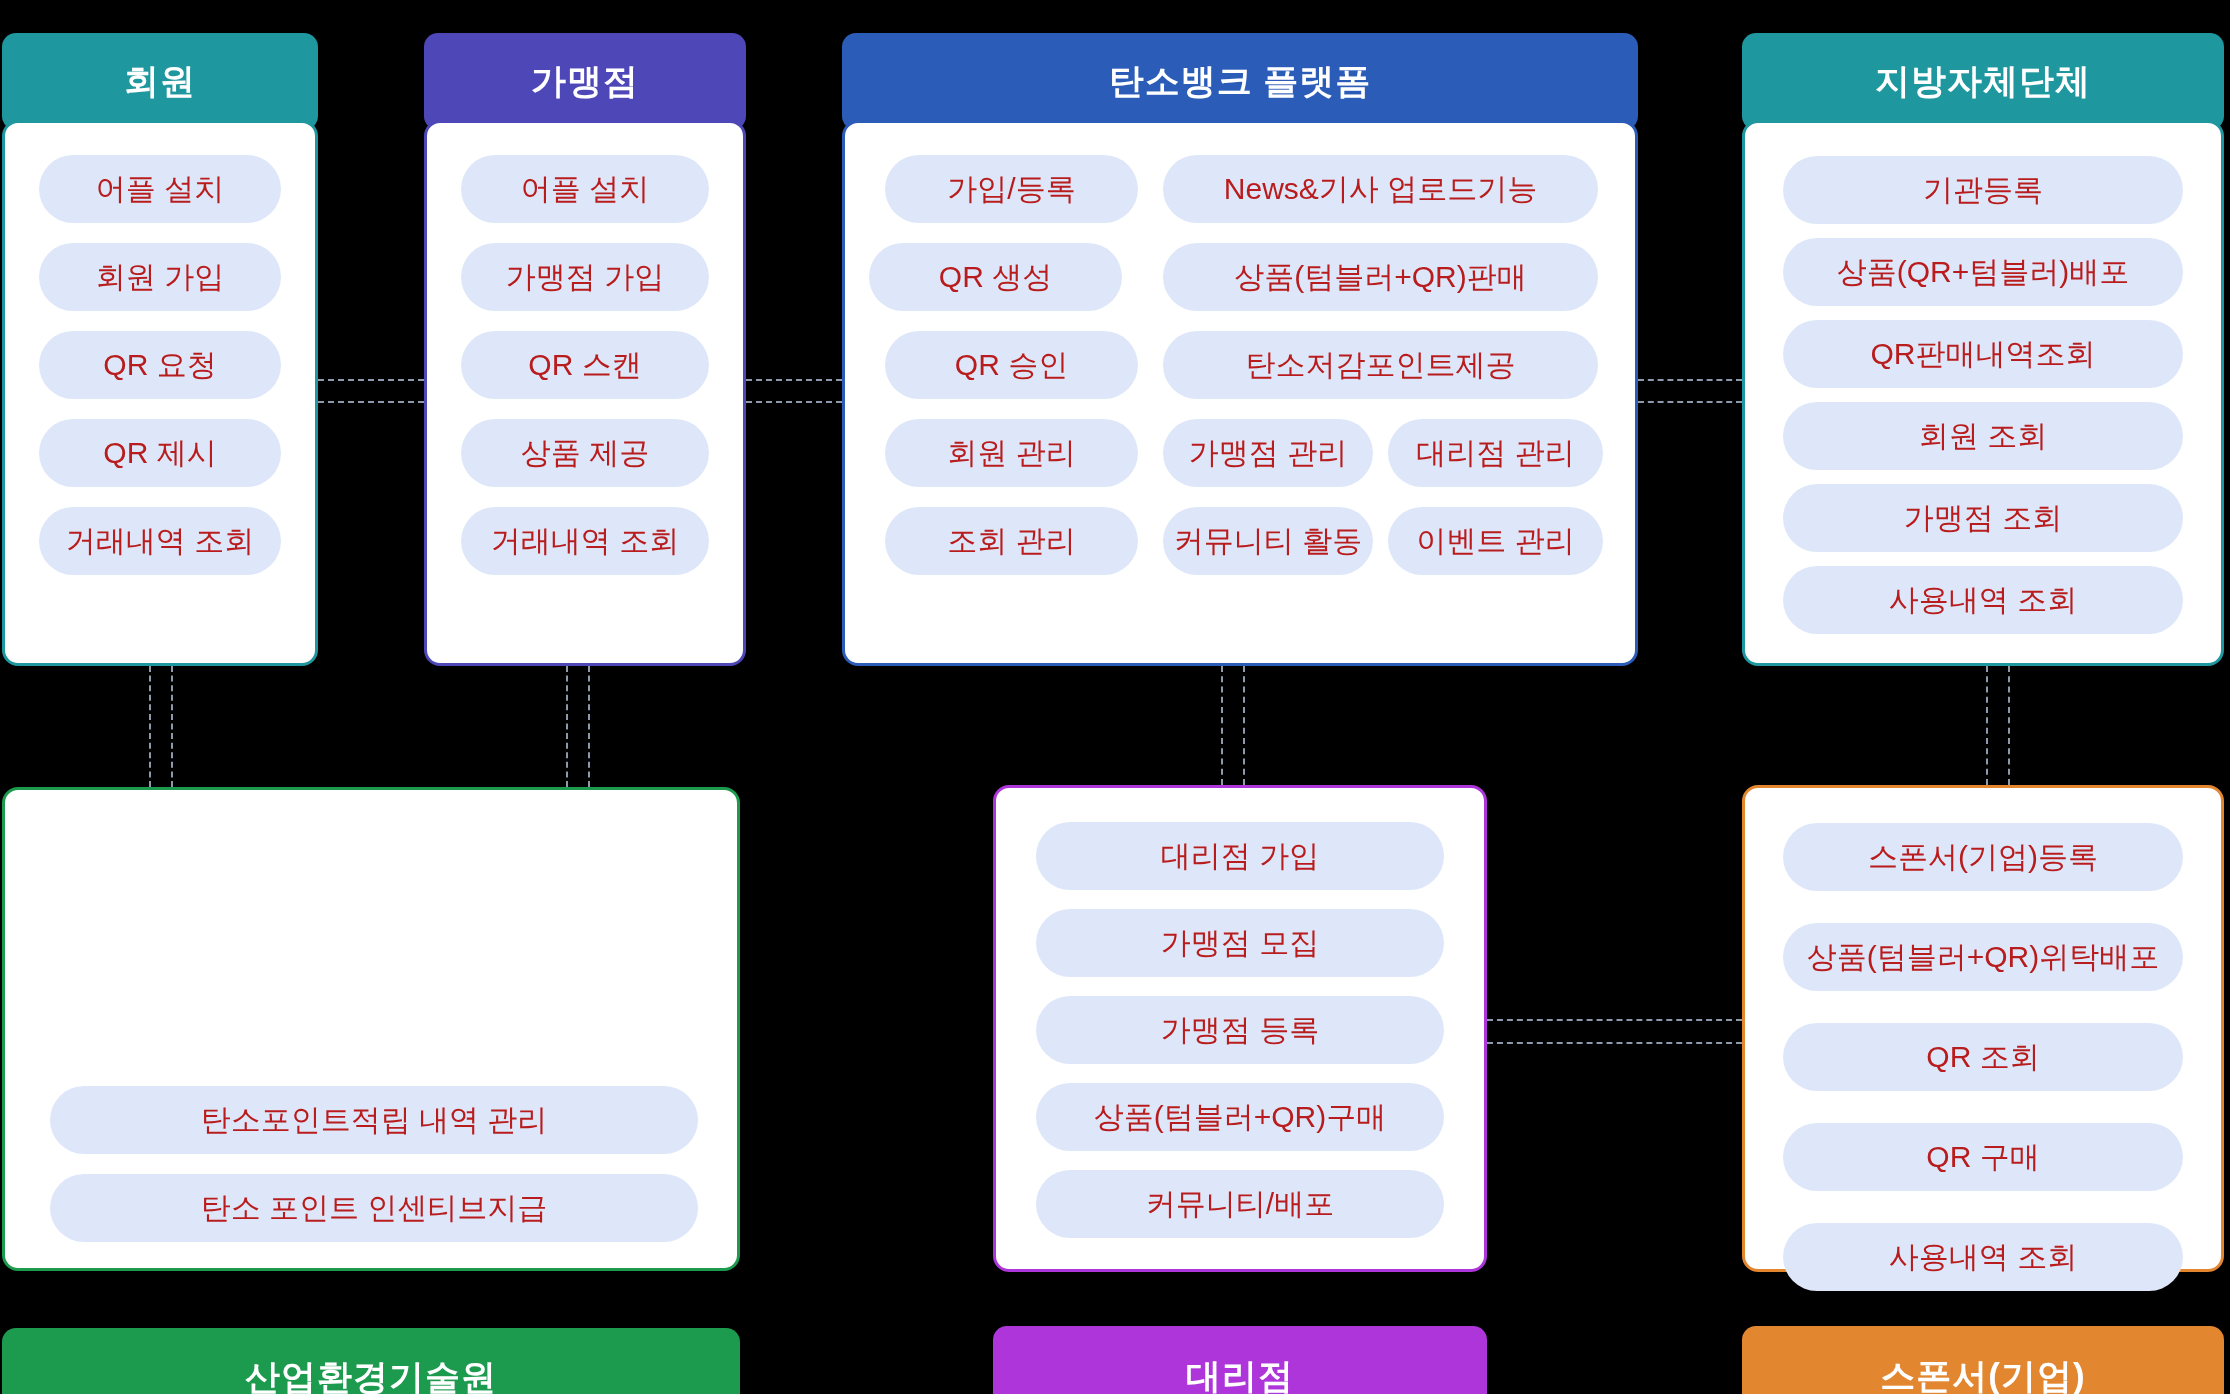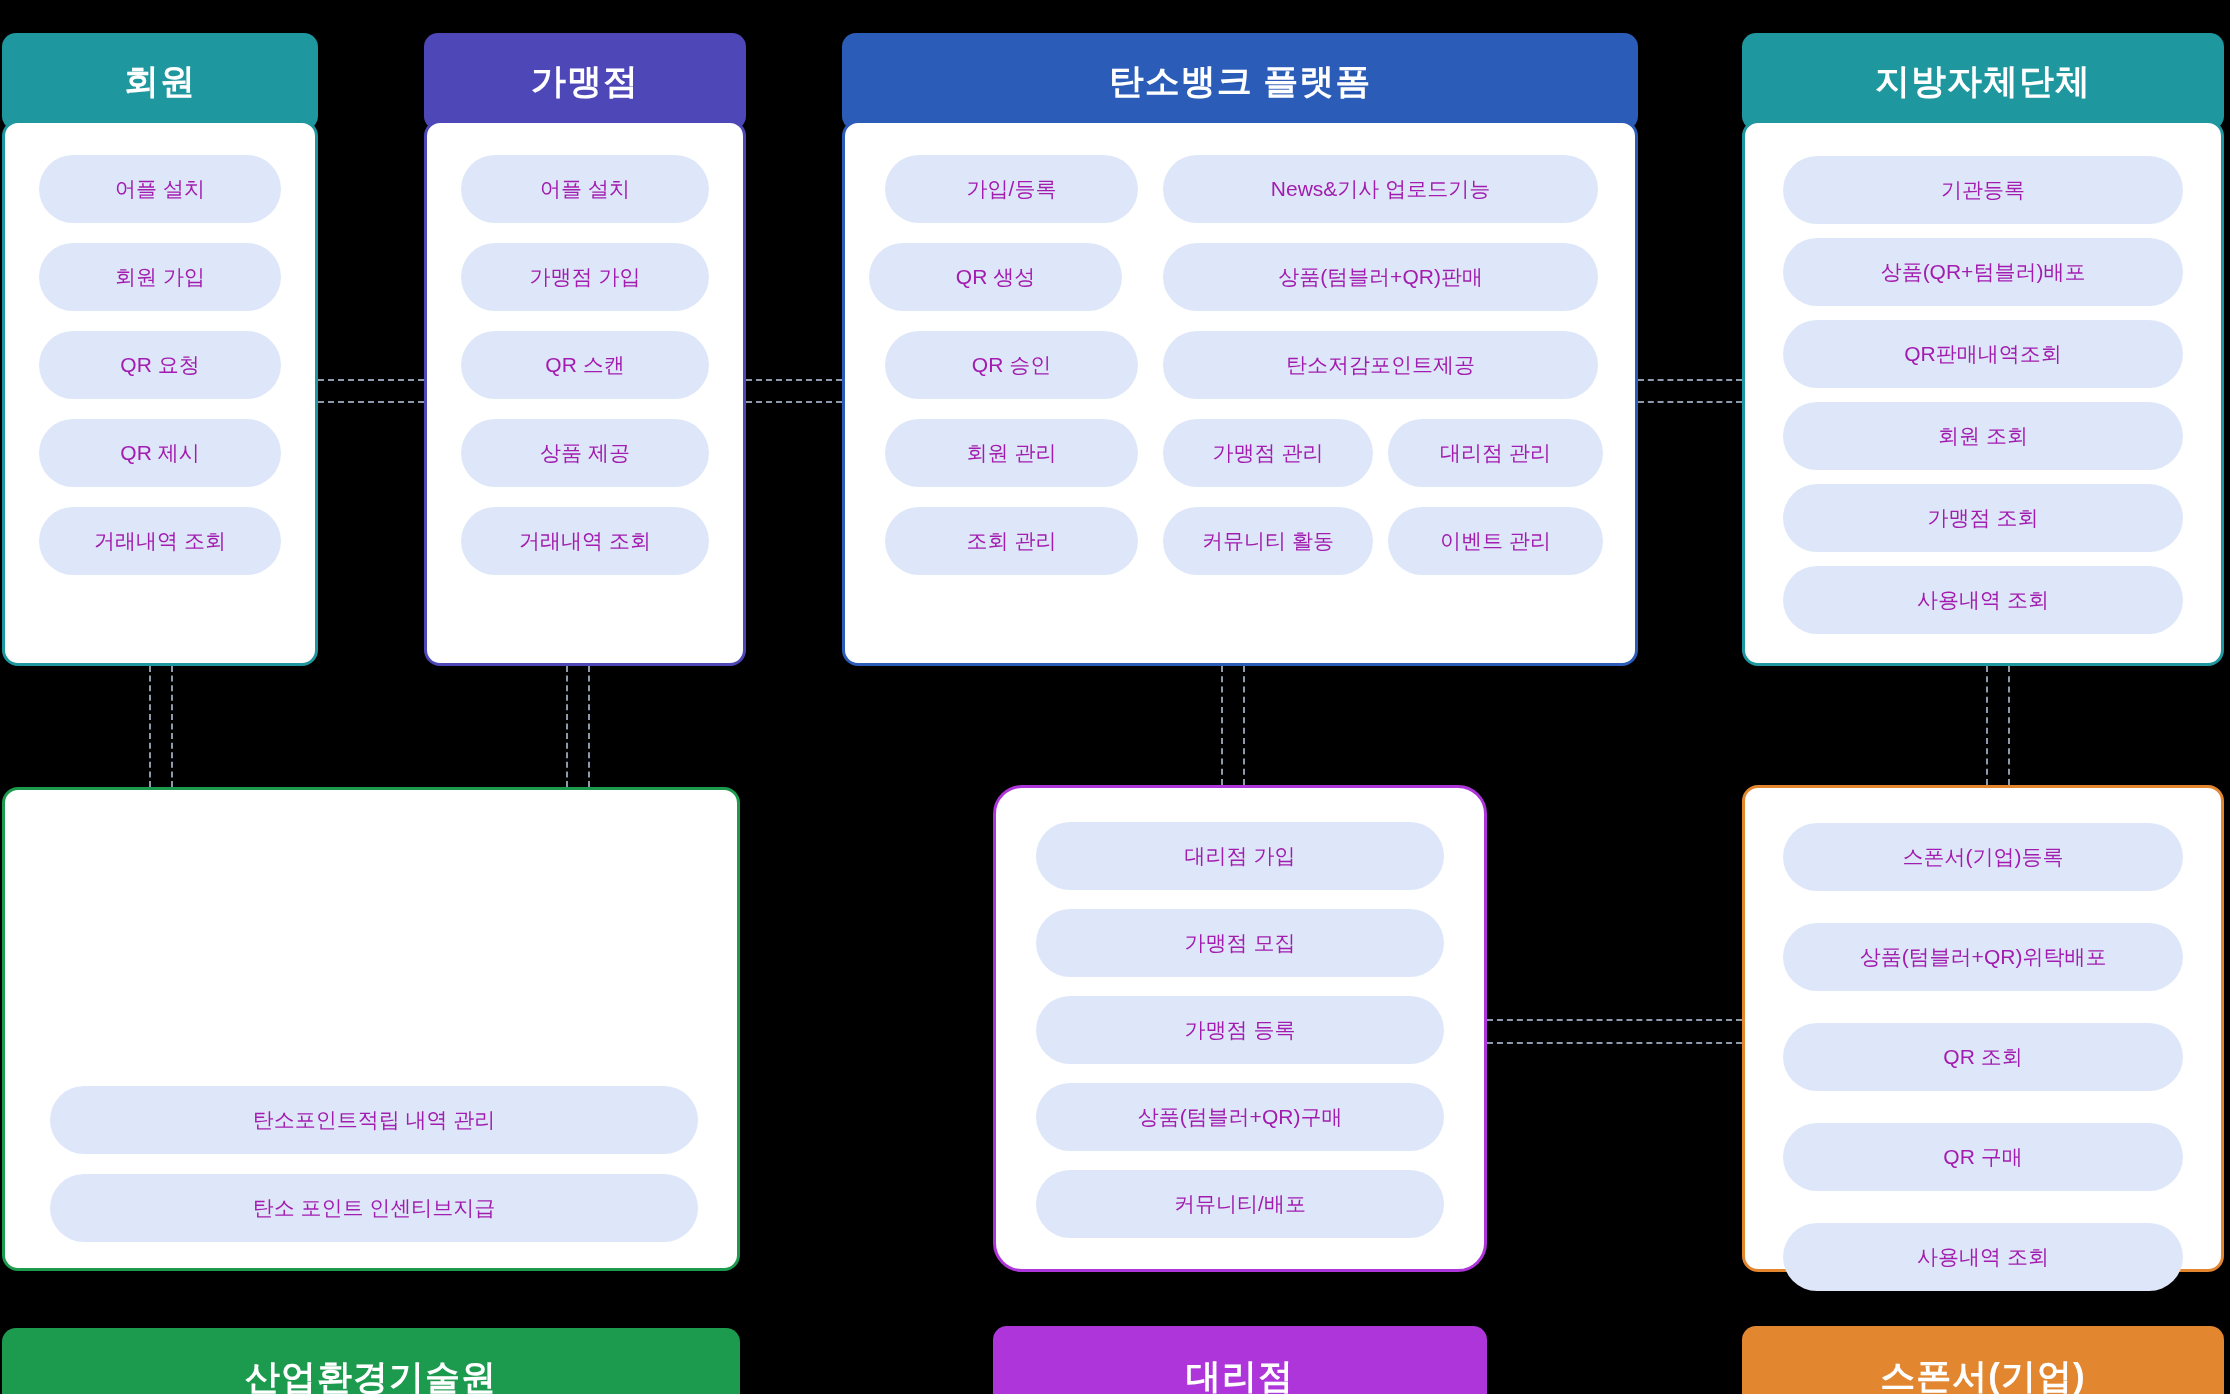--- a/index.html
+++ b/index.html
@@ -9,25 +9,25 @@
   }
   .header-bar,.footer-bar{
     position:absolute;border-radius:14px;color:#fff;font-weight:bold;font-size:35px;
     display:flex;align-items:center;justify-content:center;letter-spacing:1px;margin-top:33px;
   }
   .body-box{position:absolute;background:#fff;border-radius:16px;border:3px solid #000;box-sizing:border-box;}
   .teal{background:#1F979E;} .b-teal{border-color:#1F979E;}
   .purple{background:#4D47B8;} .b-purple{border-color:#4D47B8;}
   .blue{background:#2B5CB8;} .b-blue{border-color:#2B5CB8;}
   .green{background:#1C9B4F;} .b-green{border-color:#1C9B4F;}
-  .magenta{background:#AE35DA;} .b-magenta{border-color:#AE35DA;border-radius:29px;}
+  .magenta{background:#AE35DA;} .b-magenta{border-color:#AE35DA;}
   .orange{background:#E2862F;} .b-orange{border-color:#E2862F;}
   .pill{
     background:#DEE7F9;border-radius:36px;display:flex;align-items:center;justify-content:center;
-    font-size:21px;color:#a21caf;height:68px;flex:0 0 auto;box-sizing:border-box;white-space:nowrap;
+    font-size:30px;color:#b91c1c;height:68px;flex:0 0 auto;box-sizing:border-box;white-space:nowrap;
   }
   .stack{display:flex;flex-direction:column;align-items:center;}
   .stack-5{padding-top:32px;gap:20px;}
   .stack-5 .pill{width:calc(100% - 68px);}
   .stack-6{padding-top:33px;gap:14px;}
   .stack-6 .pill{width:calc(100% - 76px);}
   .stack-a{padding-top:34px;gap:19px;}
   .stack-a .pill{width:calc(100% - 80px);}
   .stack-sp{padding-top:35px;gap:32px;}
   .stack-sp .pill{width:calc(100% - 76px);}

